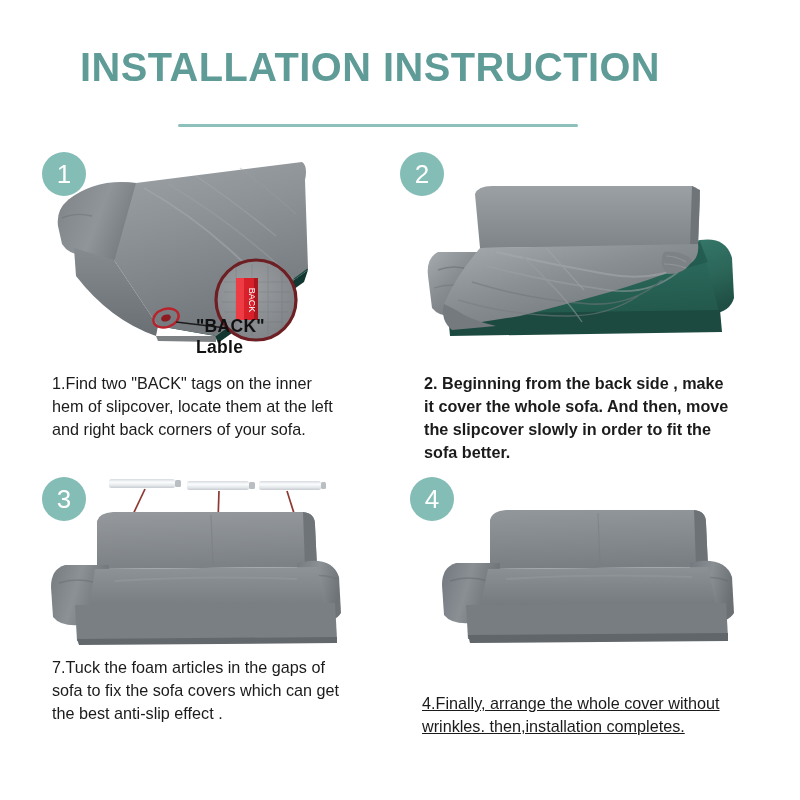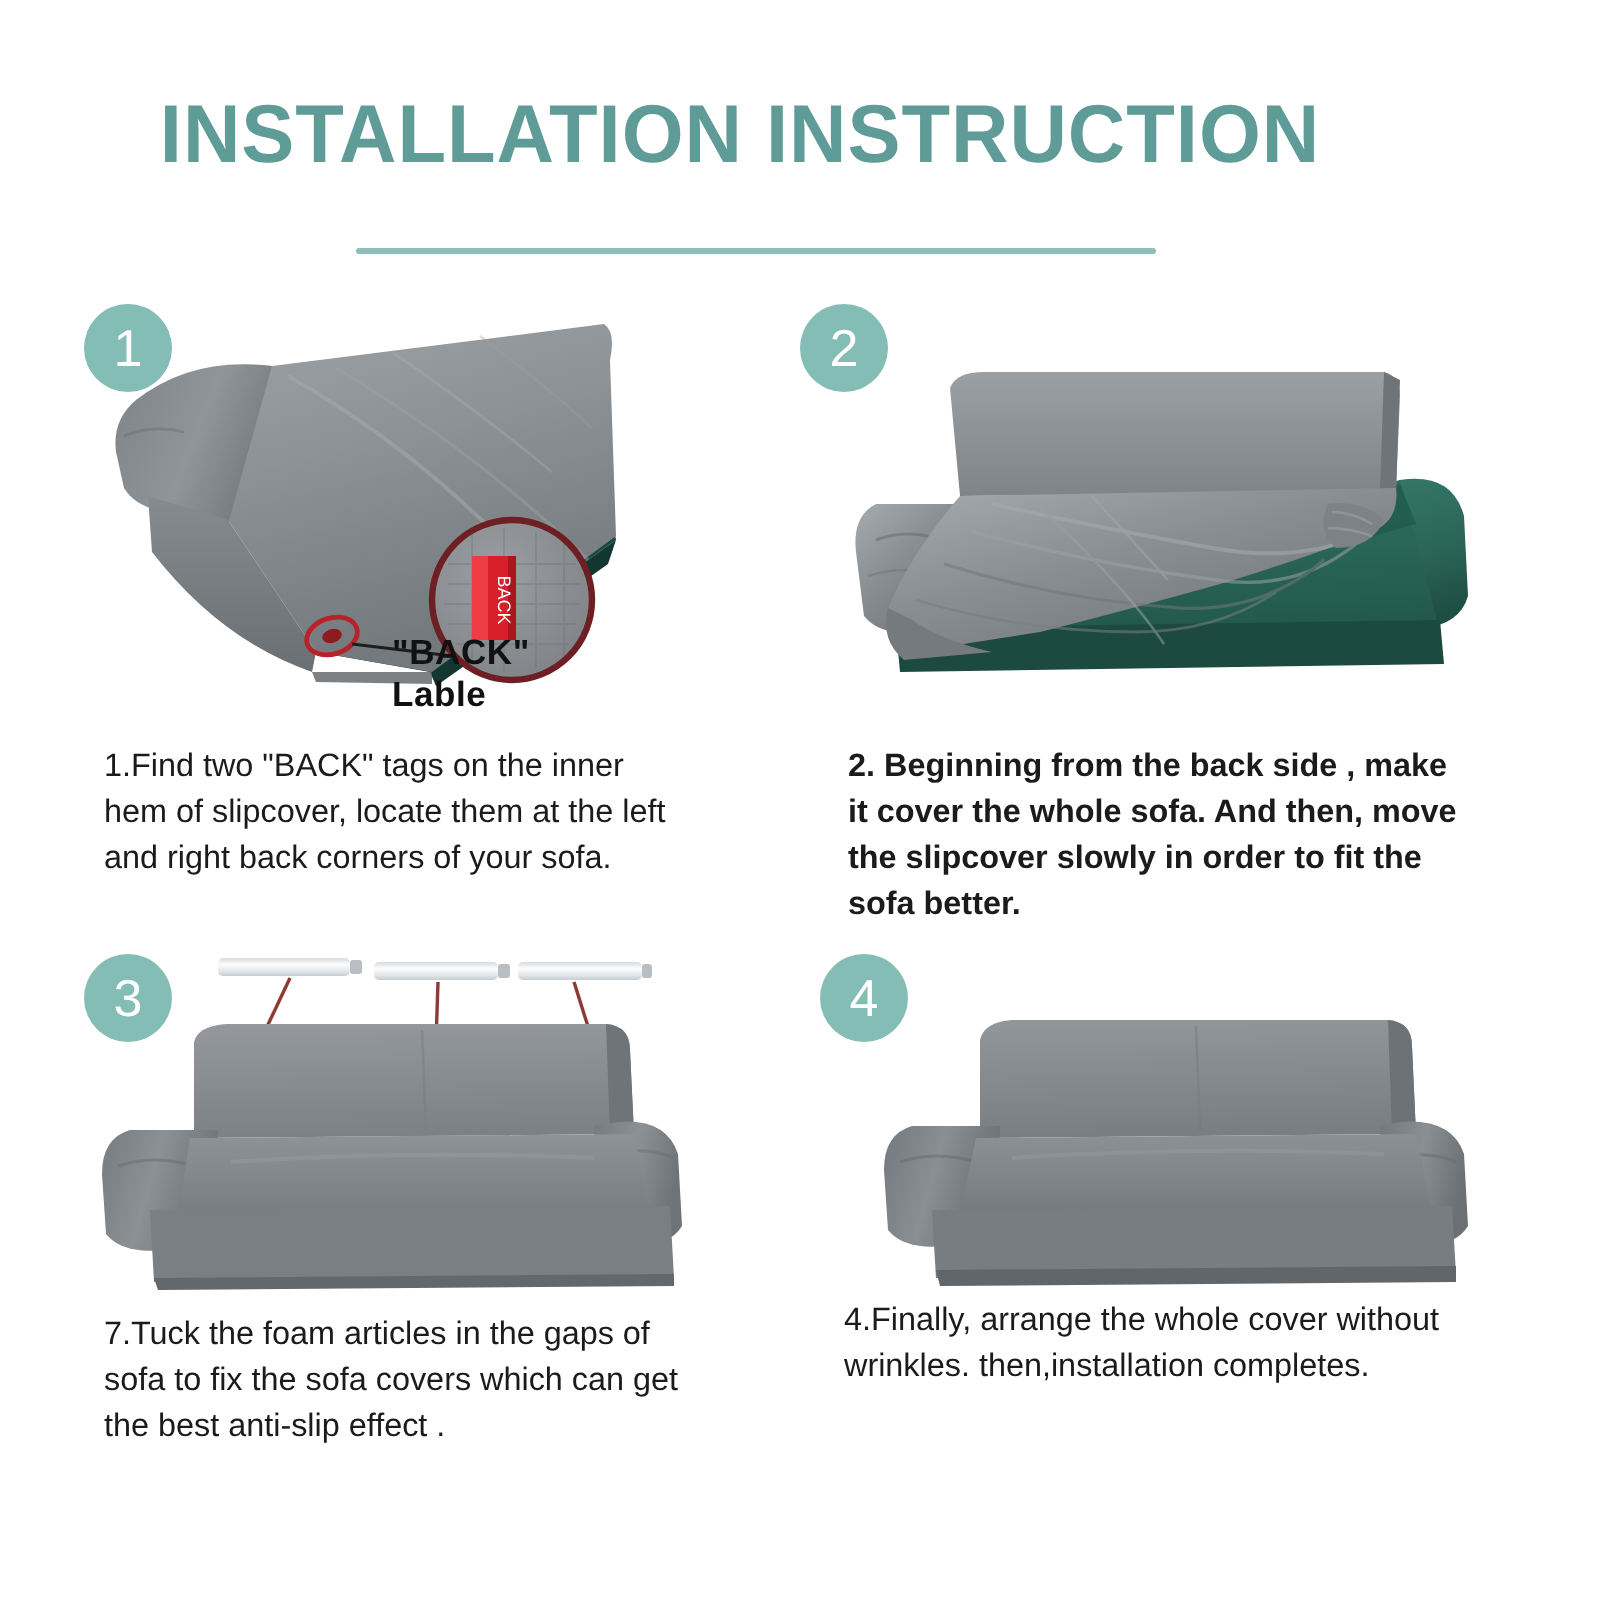--- a/index.html
+++ b/index.html
@@ -349,15 +349,15 @@
       <path d="M 288 114 Q 304 110 318 116" stroke="#676c71" stroke-width="1.5" fill="none" opacity="0.5"></path>
 
       <path d="M 78 104 L 298 102 L 306 140 L 70 142 Z" fill="url(#g4seat)"></path>
       <path d="M 96 114 Q 190 108 282 112" stroke="#989da1" stroke-width="2" fill="none" opacity="0.4"></path>
 
       <path d="M 56 140 L 316 138 L 318 172 L 58 174 Z" fill="#787d82"></path>
       <path d="M 58 170 L 318 168 L 318 176 L 60 178 Z" fill="#61666b"></path>
     </svg>
   </div>
 
-  <div class="caption" style="left:422px; top:649px; width:360px;">4.Finally, arrange the whole cover without
+  <div class="caption" style="left:422px; top:692px; width:360px;text-decoration:underline;">4.Finally, arrange the whole cover without
 wrinkles. then,installation completes.</div>
 </div>
 
 </body></html>

